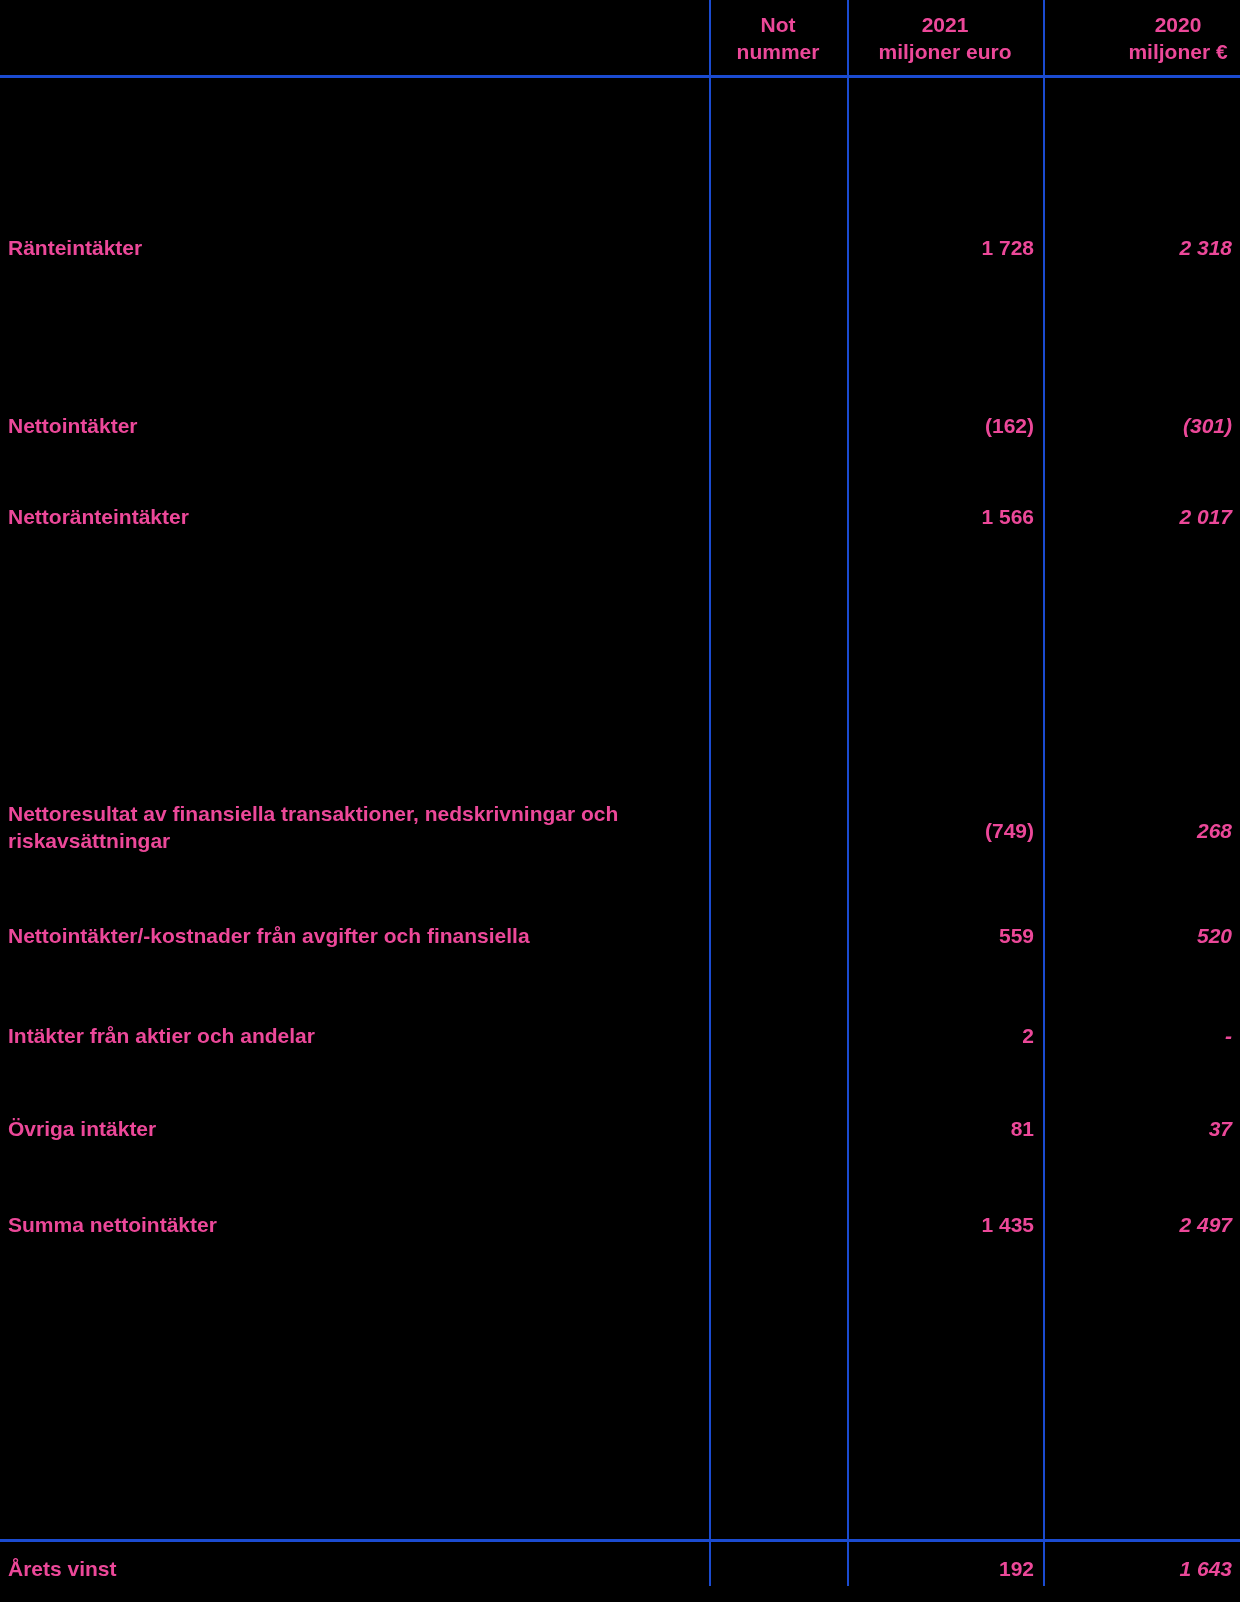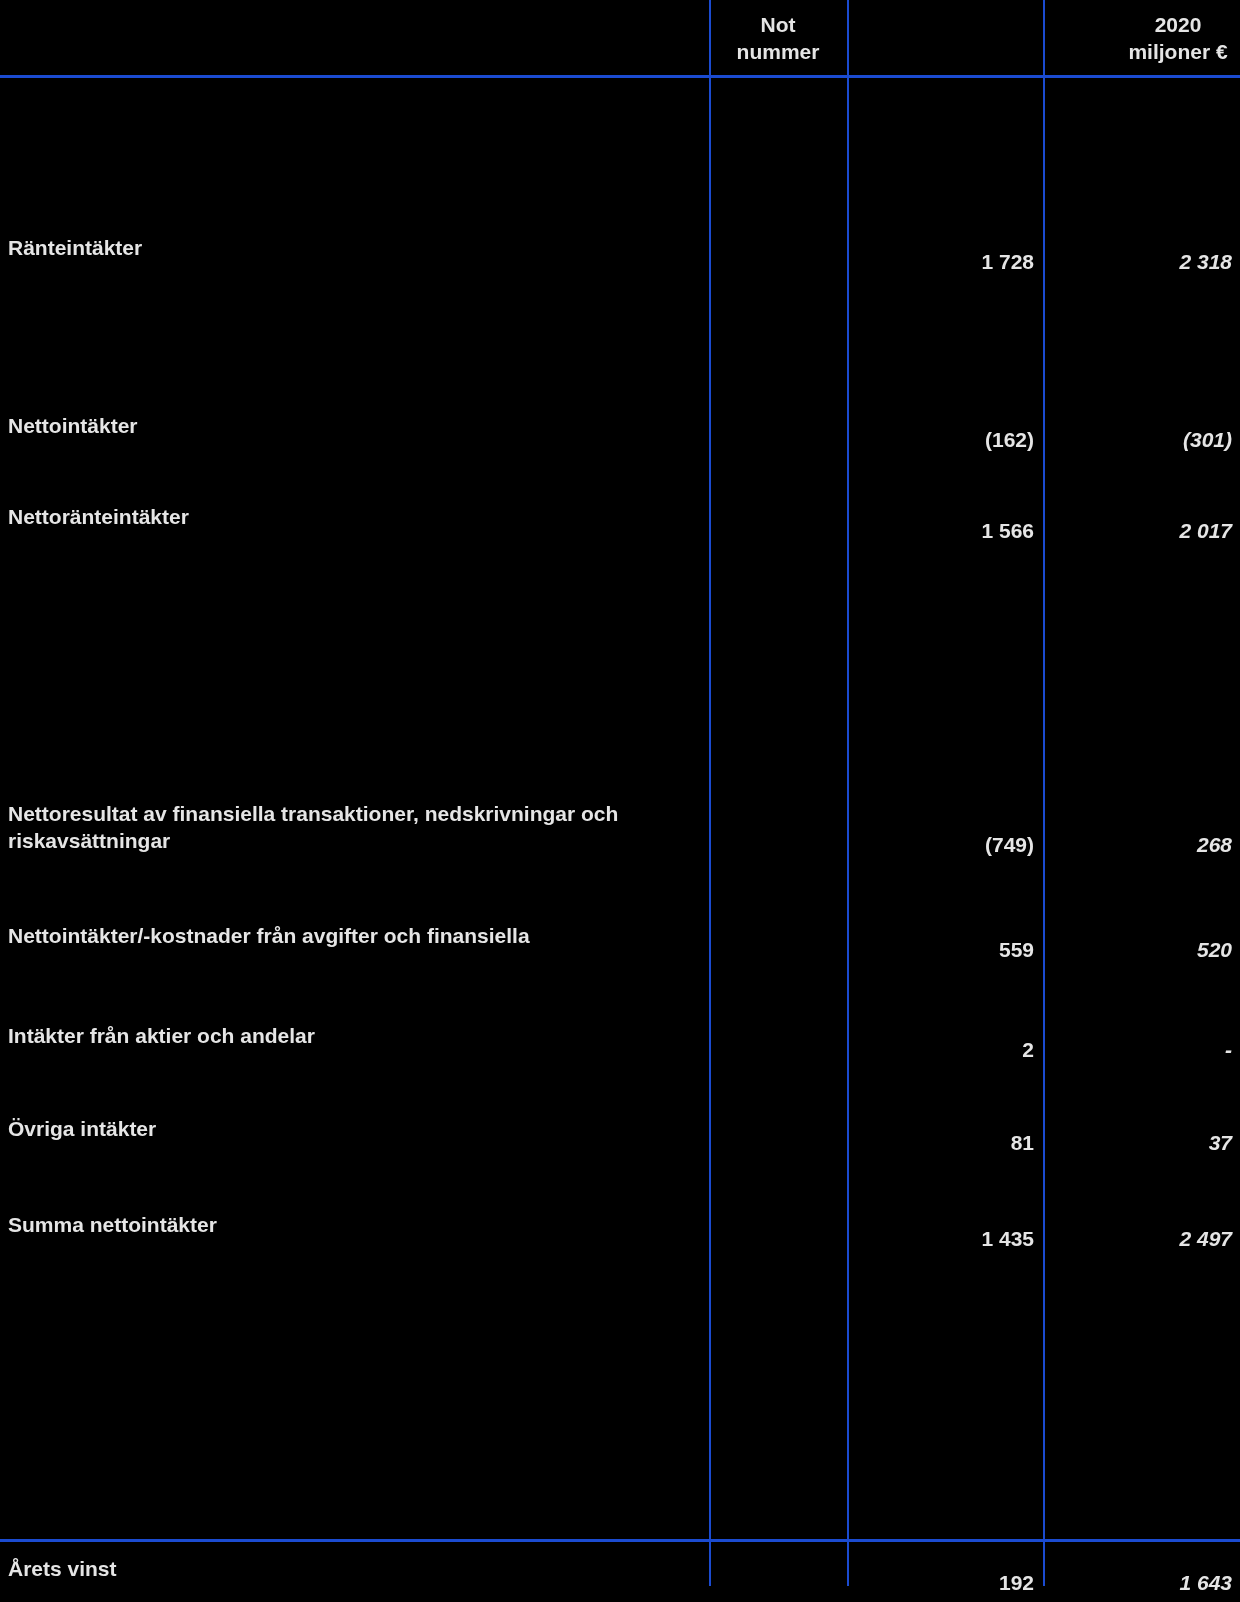--- a/index.html
+++ b/index.html
@@ -8,21 +8,21 @@
     background: #000000;
   }
   .canvas {
     position: relative;
     width: 1240px;
     height: 1602px;
     background: #000000;
     overflow: hidden;
     font-family: "Liberation Sans", sans-serif;
     font-weight: bold;
-    color: #e5e5e5;
+    color: #ec4899;
     font-size: 21px;
     line-height: 27px;
   }
   
   .vline {
     position: absolute;
     top: 0;
     width: 2px;
     height: 1586px;
     background: #1b4bd0;
@@ -61,21 +61,20 @@
     left: 8px;
     top: 0;
     width: 690px;
     white-space: pre-line;
     text-align: left;
   }
   .row .val {
     position: absolute;
     top: 0;
     text-align: right;
-    margin-top: 14px;
   }
   .row .val-2021 { left: 850px; width: 184px; }
   .row .val-2020 { left: 1046px; width: 186px; font-style: italic; }
   .row-0 { top: 234px; }
   .row-1 { top: 412px; }
   .row-2 { top: 503px; }
   .row-3 { top: 800px; }
   .row-3 .val { top: 17px; }   
   .row-4 { top: 922px; }
   .row-5 { top: 1022px; }
@@ -90,20 +89,22 @@
 
   <div class="vline vline-1"></div>
   <div class="vline vline-2"></div>
   <div class="vline vline-3"></div>
 
   <div class="hline hline-header"></div>
   <div class="hline hline-total"></div>
 
   <div class="hcell hcell-note">Not
 nummer</div>
+  <div class="hcell hcell-2021">2021
+miljoner euro</div>
   <div class="hcell hcell-2020">2020
 miljoner €</div>
 
   <div class="row row-0">
     <div class="label">Ränteintäkter</div>
     <div class="val val-2021">1 728</div>
     <div class="val val-2020">2 318</div>
   </div>
 
   <div class="row row-1">

